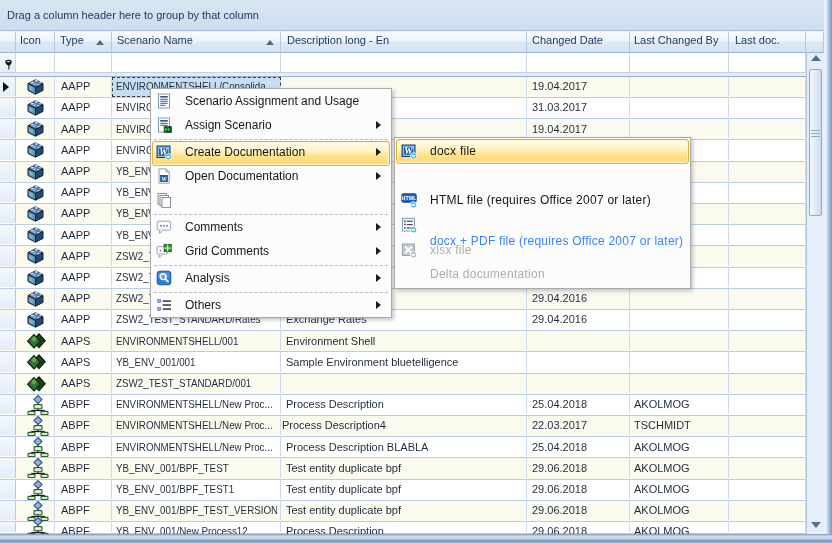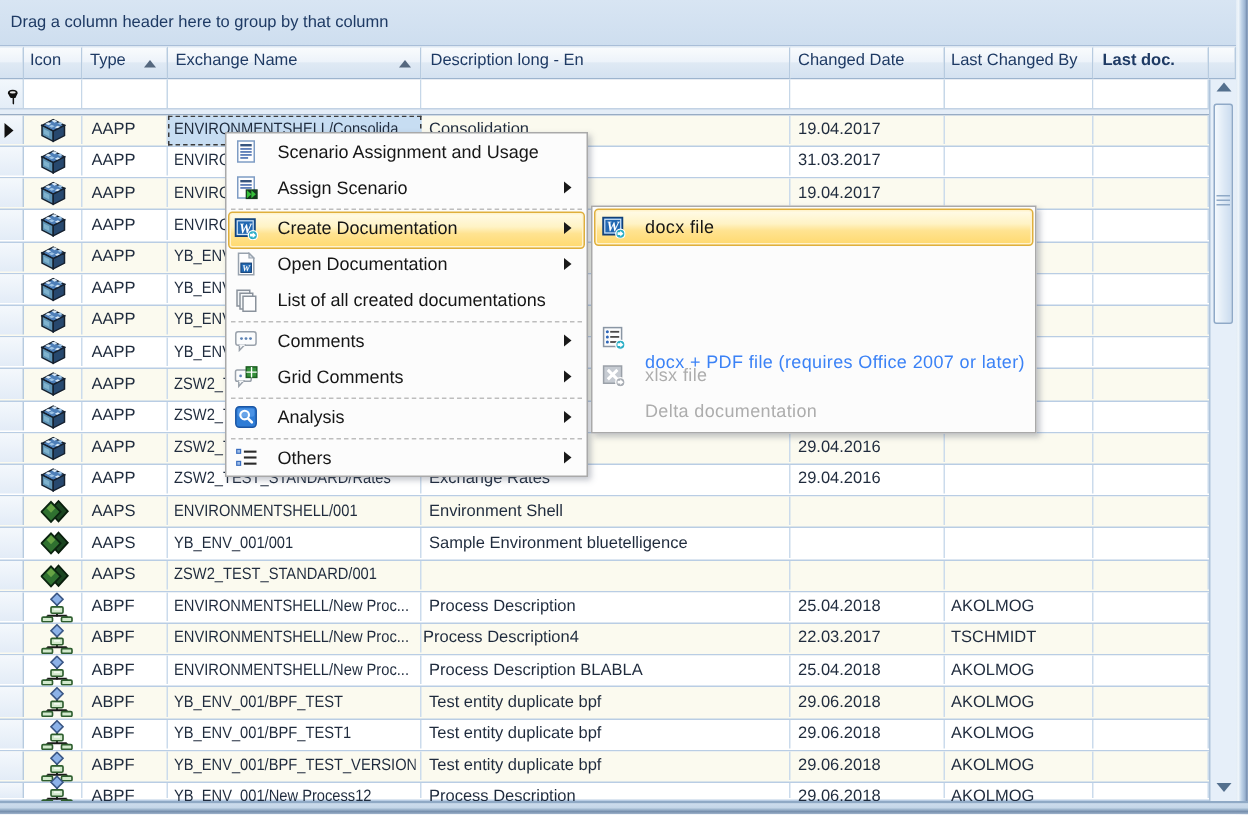--- a/index.html
+++ b/index.html
@@ -36,25 +36,25 @@
 <div class="hcell" style="left:16px;width:39px;"></div>
 <div class="hcell" style="left:55px;width:57px;"></div>
 <div class="hcell" style="left:112px;width:169px;"></div>
 <div class="hcell" style="left:281px;width:246px;"></div>
 <div class="hcell" style="left:527px;width:103px;"></div>
 <div class="hcell" style="left:630px;width:99px;"></div>
 <div class="hcell" style="left:729px;width:77px;"></div>
 <div class="hcell" style="left:806px;width:18px;"></div>
 <div class="hlab" style="left:20px;">Icon</div>
 <div class="hlab" style="left:60px;">Type</div>
-<div class="hlab" style="left:117px;">Exchange Name</div>
+<div class="hlab" style="left:117px;">Scenario Name</div>
 <div class="hlab" style="left:287px;">Description long - En</div>
 <div class="hlab" style="left:532px;">Changed Date</div>
 <div class="hlab" style="left:634px;">Last Changed By</div>
-<div class="hlab" style="left:735px;font-weight:bold;">Last doc.</div>
+<div class="hlab" style="left:735px;">Last doc.</div>
 <div class="sortup" style="left:96px;top:9px;"></div>
 <div class="sortup" style="left:266px;top:9px;"></div>
 </div>
 <div class="abs" style="left:0;top:53px;width:806px;height:18.5px;">
 <div class="fcell" style="left:0px;width:16px;background:linear-gradient(180deg,#F2F7FC,#E4EDF7);"></div>
 <div class="fcell" style="left:16px;width:39px;"></div>
 <div class="fcell" style="left:55px;width:57px;"></div>
 <div class="fcell" style="left:112px;width:169px;"></div>
 <div class="fcell" style="left:281px;width:246px;"></div>
 <div class="fcell" style="left:527px;width:103px;"></div>
@@ -84,21 +84,20 @@
 <polygon points="7.3,1.4 9.3,0.9 11.3,1.9 9.3,2.9" fill="#D8E9F8"></polygon>
 <polygon points="9.6,5.9 11.6,4.9 13.6,5.9 11.6,6.9" fill="#D8E9F8"></polygon>
 <polygon points="5.5,5.1 7.5,4.1 9.5,5.1 7.5,6.1" fill="#9CC2E4"></polygon>
 <polygon points="11.2,3 13.2,2.4 14.8,3.4 13.2,4.4" fill="#9CC2E4"></polygon>
 <polygon points="1,4.6 8.5,8.4 8.5,15.2 1,11.4" fill="#5D92B4" stroke="#15202E" stroke-width="1"></polygon>
 <polygon points="16,4.6 16,11.4 8.5,15.2 8.5,8.4" fill="#27486E" stroke="#15202E" stroke-width="1"></polygon>
 <polygon points="2.2,7 5.8,8.8 5.8,12 2.2,10.2" fill="#7FB3CE"></polygon>
 </svg>
 <div class="dtx" style="left:61px;top:3.5px;">AAPP</div>
 <div class="dtx sqz" style="left:116px;top:3.5px;width:181px;">ENVIRONMENTSHELL/Consolida...</div>
-<div class="dtx" style="left:286px;top:3.5px;width:238px;">Consolidation</div>
 <div class="dtx" style="left:532px;top:3.5px;">19.04.2017</div>
 </div>
 <div class="row" style="top:21.200000000000003px;height:21.2px;background:#FFFFFF;border-bottom:1px solid #B9CDE4;box-sizing:border-box;">
 <div class="cell" style="left:0;width:16px;background:linear-gradient(180deg,#F4F8FC,#E3ECF7);border-right:1px solid #B7CBE0;"></div>
 <div class="cell" style="left:16px;width:39px;"></div>
 <div class="cell" style="left:55px;width:57px;"></div>
 <div class="cell" style="left:112px;width:169px;"></div>
 <div class="cell" style="left:281px;width:246px;"></div>
 <div class="cell" style="left:527px;width:103px;"></div>
 <div class="cell" style="left:630px;width:99px;"></div>
@@ -645,21 +644,20 @@
 </svg>
 <div class="mtext" style="top:5px;">Open Documentation</div>
 <div class="marrow" style="top:8px;"></div>
 </div>
 <div class="mitem" style="top:100px;height:24px;">
 <svg viewBox="0 0 16 16" class="micon" style="top:4px;">
 <rect x="2" y="1.5" width="8.5" height="10.5" fill="#F2F4F7" stroke="#8A929C" stroke-width="1"></rect>
 <rect x="4" y="3.5" width="8.5" height="10.5" fill="#F7F9FB" stroke="#8A929C" stroke-width="1"></rect>
 <rect x="6" y="5.5" width="8.5" height="10" fill="#FDFDFE" stroke="#8A929C" stroke-width="1"></rect>
 </svg>
-<div class="mtext" style="top:5px;">List of all created documentations</div>
 </div>
 <div class="mitem" style="top:127px;height:24px;">
 <svg viewBox="0 0 16 16" class="micon" style="top:4px;">
 <rect x="1.2" y="2.2" width="13.5" height="9" rx="1.5" fill="#FBFCFD" stroke="#99A1AB" stroke-width="1"></rect>
 <polygon points="3.6,11 3.6,14.6 7,11" fill="#FBFCFD" stroke="#99A1AB" stroke-width="1"></polygon>
 <rect x="3.6" y="10.6" width="3.5" height="1" fill="#FBFCFD"></rect>
 <circle cx="5" cy="6.7" r="0.95" fill="#5C82B4"></circle>
 <circle cx="8" cy="6.7" r="0.95" fill="#5C82B4"></circle>
 <circle cx="11" cy="6.7" r="0.95" fill="#5C82B4"></circle>
 </svg>
@@ -712,20 +710,29 @@
 <div class="hl" style="left:2px;top:2px;width:291px;height:23px;"></div>
 <div class="abs" style="left:1px;top:2.0px;width:294px;height:24.66px;">
 <svg viewBox="0 0 16 16" class="sicon" style="top:4px;">
 <rect x="1" y="2" width="13" height="11.5" fill="#2268B2" stroke="#124078" stroke-width="1"></rect>
 <rect x="2.2" y="3.2" width="10.6" height="9.1" fill="none" stroke="#CFE2F4" stroke-width="0.8"></rect>
 <text x="7.5" y="11" font-family="Liberation Serif,serif" font-weight="bold" font-style="italic" font-size="9.5" fill="#FFFFFF" text-anchor="middle">W</text>
 <circle cx="12.6" cy="12.8" r="3.1" fill="#2BAEC6" stroke="#FFFFFF" stroke-width="0.9"></circle>
 <polygon points="10.7,11.9 12.5,11.9 12.5,10.9 14.6,12.8 12.5,14.700000000000001 12.5,13.700000000000001 10.7,13.700000000000001" fill="#FFFFFF"></polygon>
         </svg>
 <div class="stext" style="top:5px;color:#161616;">docx file</div>
+</div>
+<div class="abs" style="left:1px;top:51.3px;width:294px;height:24.66px;">
+<svg viewBox="0 0 16 16" class="sicon" style="top:4px;">
+<rect x="0.8" y="1.8" width="14.4" height="8.4" rx="1.4" fill="#2462C0" stroke="#143E84" stroke-width="1"></rect>
+<text x="8" y="8.2" font-size="5.4" font-weight="bold" fill="#FFFFFF" text-anchor="middle" font-family="Liberation Sans,sans-serif">HTML</text>
+<circle cx="12.4" cy="12.8" r="3.1" fill="#2BAEC6" stroke="#FFFFFF" stroke-width="0.9"></circle>
+<polygon points="10.5,11.9 12.3,11.9 12.3,10.9 14.4,12.8 12.3,14.700000000000001 12.3,13.700000000000001 10.5,13.700000000000001" fill="#FFFFFF"></polygon>
+        </svg>
+<div class="stext" style="top:5px;color:#161616;">HTML file (requires Office 2007 or later)</div>
 </div>
 <div class="abs" style="left:1px;top:76.0px;width:294px;height:24.66px;">
 <svg viewBox="0 0 16 16" class="sicon" style="top:4px;">
 <rect x="1.4" y="1.4" width="12" height="12.6" fill="#FBFCFD" stroke="#8A96A4" stroke-width="1"></rect>
 <circle cx="3.9" cy="4.2" r="1" fill="#2E66B8"></circle>
           <rect x="5.8" y="3.6" width="6" height="1.2" fill="#4A4A4A"></rect>
 <circle cx="3.9" cy="7.6" r="1" fill="#2E66B8"></circle>
           <rect x="5.8" y="7" width="6" height="1.2" fill="#4A4A4A"></rect>
 <circle cx="3.9" cy="11" r="1" fill="#2E66B8"></circle>
           <rect x="5.8" y="10.4" width="6" height="1.2" fill="#4A4A4A"></rect>

